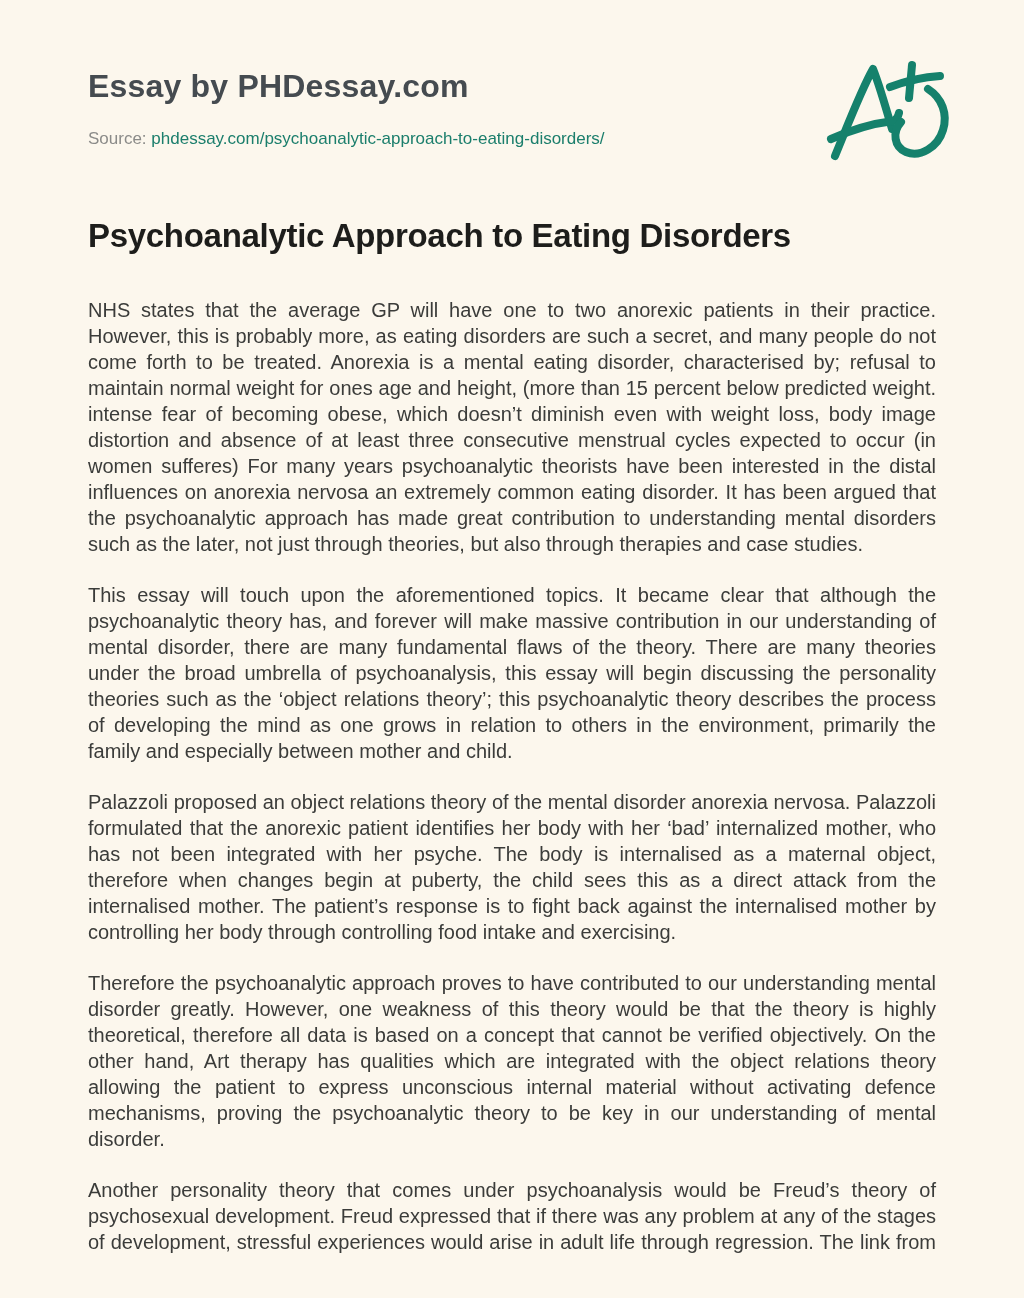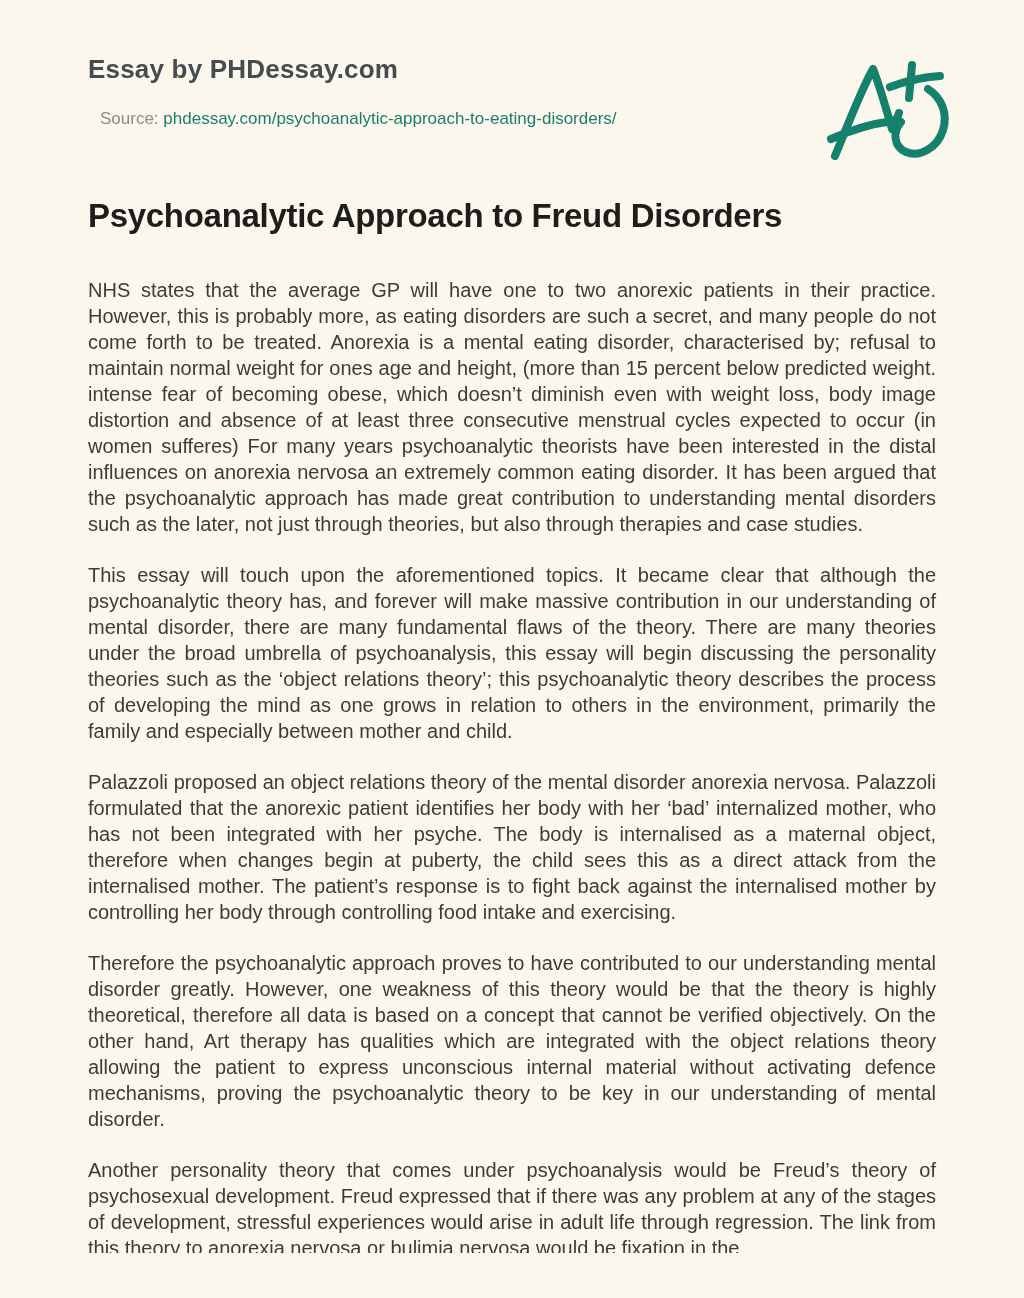--- a/index.html
+++ b/index.html
@@ -20,30 +20,30 @@
     position: absolute;
     top: 0; left: 0;
     width: 1024px;
     height: 1253px;      
     overflow: hidden;
   }
   .inner {
     padding: 52px 88px 0 88px;
   }
   .byline {
-    font-size: 26px;
+    font-size: 32px;
     font-weight: 700;
     color: #454B50;
     letter-spacing: 0.2px;
-    margin: 2px 0 24px 0;
+    margin: 16px 0 24px 0;
   }
   .source-row {
     font-size: 17px;
     color: #8B8B89;
-    margin: 12px;
+    margin: 0;
   }
   .source-link {
     color: #1B7E6C;
     text-decoration: none;
     cursor: pointer;
   }
   .logo {
     position: absolute;
     top: 56px;
     right: 64px;
@@ -74,21 +74,21 @@
     <div class="inner">
 
       <header>
         <h2 class="byline">Essay by PHDessay.com</h2>
         <p class="source-row">
           <span>Source:</span>
           <a class="source-link">phdessay.com/psychoanalytic-approach-to-eating-disorders/</a>
         </p>
       </header>
 
-      <h1 class="title">Psychoanalytic Approach to Freud Disorders</h1>
+      <h1 class="title">Psychoanalytic Approach to Eating Disorders</h1>
 
       <article class="essay">
         <p>NHS states that the average GP will have one to two anorexic patients in their practice. However, this is probably more, as eating disorders are such a secret, and many people do not come forth to be treated. Anorexia is a mental eating disorder, characterised by; refusal to maintain normal weight for ones age and height, (more than 15 percent below predicted weight. intense fear of becoming obese, which doesn’t diminish even with weight loss, body image distortion and absence of at least three consecutive menstrual cycles expected to occur (in women sufferes) For many years psychoanalytic theorists have been interested in the distal influences on anorexia nervosa an extremely common eating disorder. It has been argued that the psychoanalytic approach has made great contribution to understanding mental disorders such as the later, not just through theories, but also through therapies and case studies.</p>
         <p>This essay will touch upon the aforementioned topics. It became clear that although the psychoanalytic theory has, and forever will make massive contribution in our understanding of mental disorder, there are many fundamental flaws of the theory. There are many theories under the broad umbrella of psychoanalysis, this essay will begin discussing the personality theories such as the ‘object relations theory’; this psychoanalytic theory describes the process of developing the mind as one grows in relation to others in the environment, primarily the family and especially between mother and child.</p>
         <p>Palazzoli proposed an object relations theory of the mental disorder anorexia nervosa. Palazzoli formulated that the anorexic patient identifies her body with her ‘bad’ internalized mother, who has not been integrated with her psyche. The body is internalised as a maternal object, therefore when changes begin at puberty, the child sees this as a direct attack from the internalised mother. The patient’s response is to fight back against the internalised mother by controlling her body through controlling food intake and exercising.</p>
         <p>Therefore the psychoanalytic approach proves to have contributed to our understanding mental disorder greatly. However, one weakness of this theory would be that the theory is highly theoretical, therefore all data is based on a concept that cannot be verified objectively. On the other hand, Art therapy has qualities which are integrated with the object relations theory allowing the patient to express unconscious internal material without activating defence mechanisms, proving the psychoanalytic theory to be key in our understanding of mental disorder.</p>
         <p>Another personality theory that comes under psychoanalysis would be Freud’s theory of psychosexual development. Freud expressed that if there was any problem at any of the stages of development, stressful experiences would arise in adult life through regression. The link from this theory to anorexia nervosa or bulimia nervosa would be fixation in the</p>
       </article>
 
     </div>

